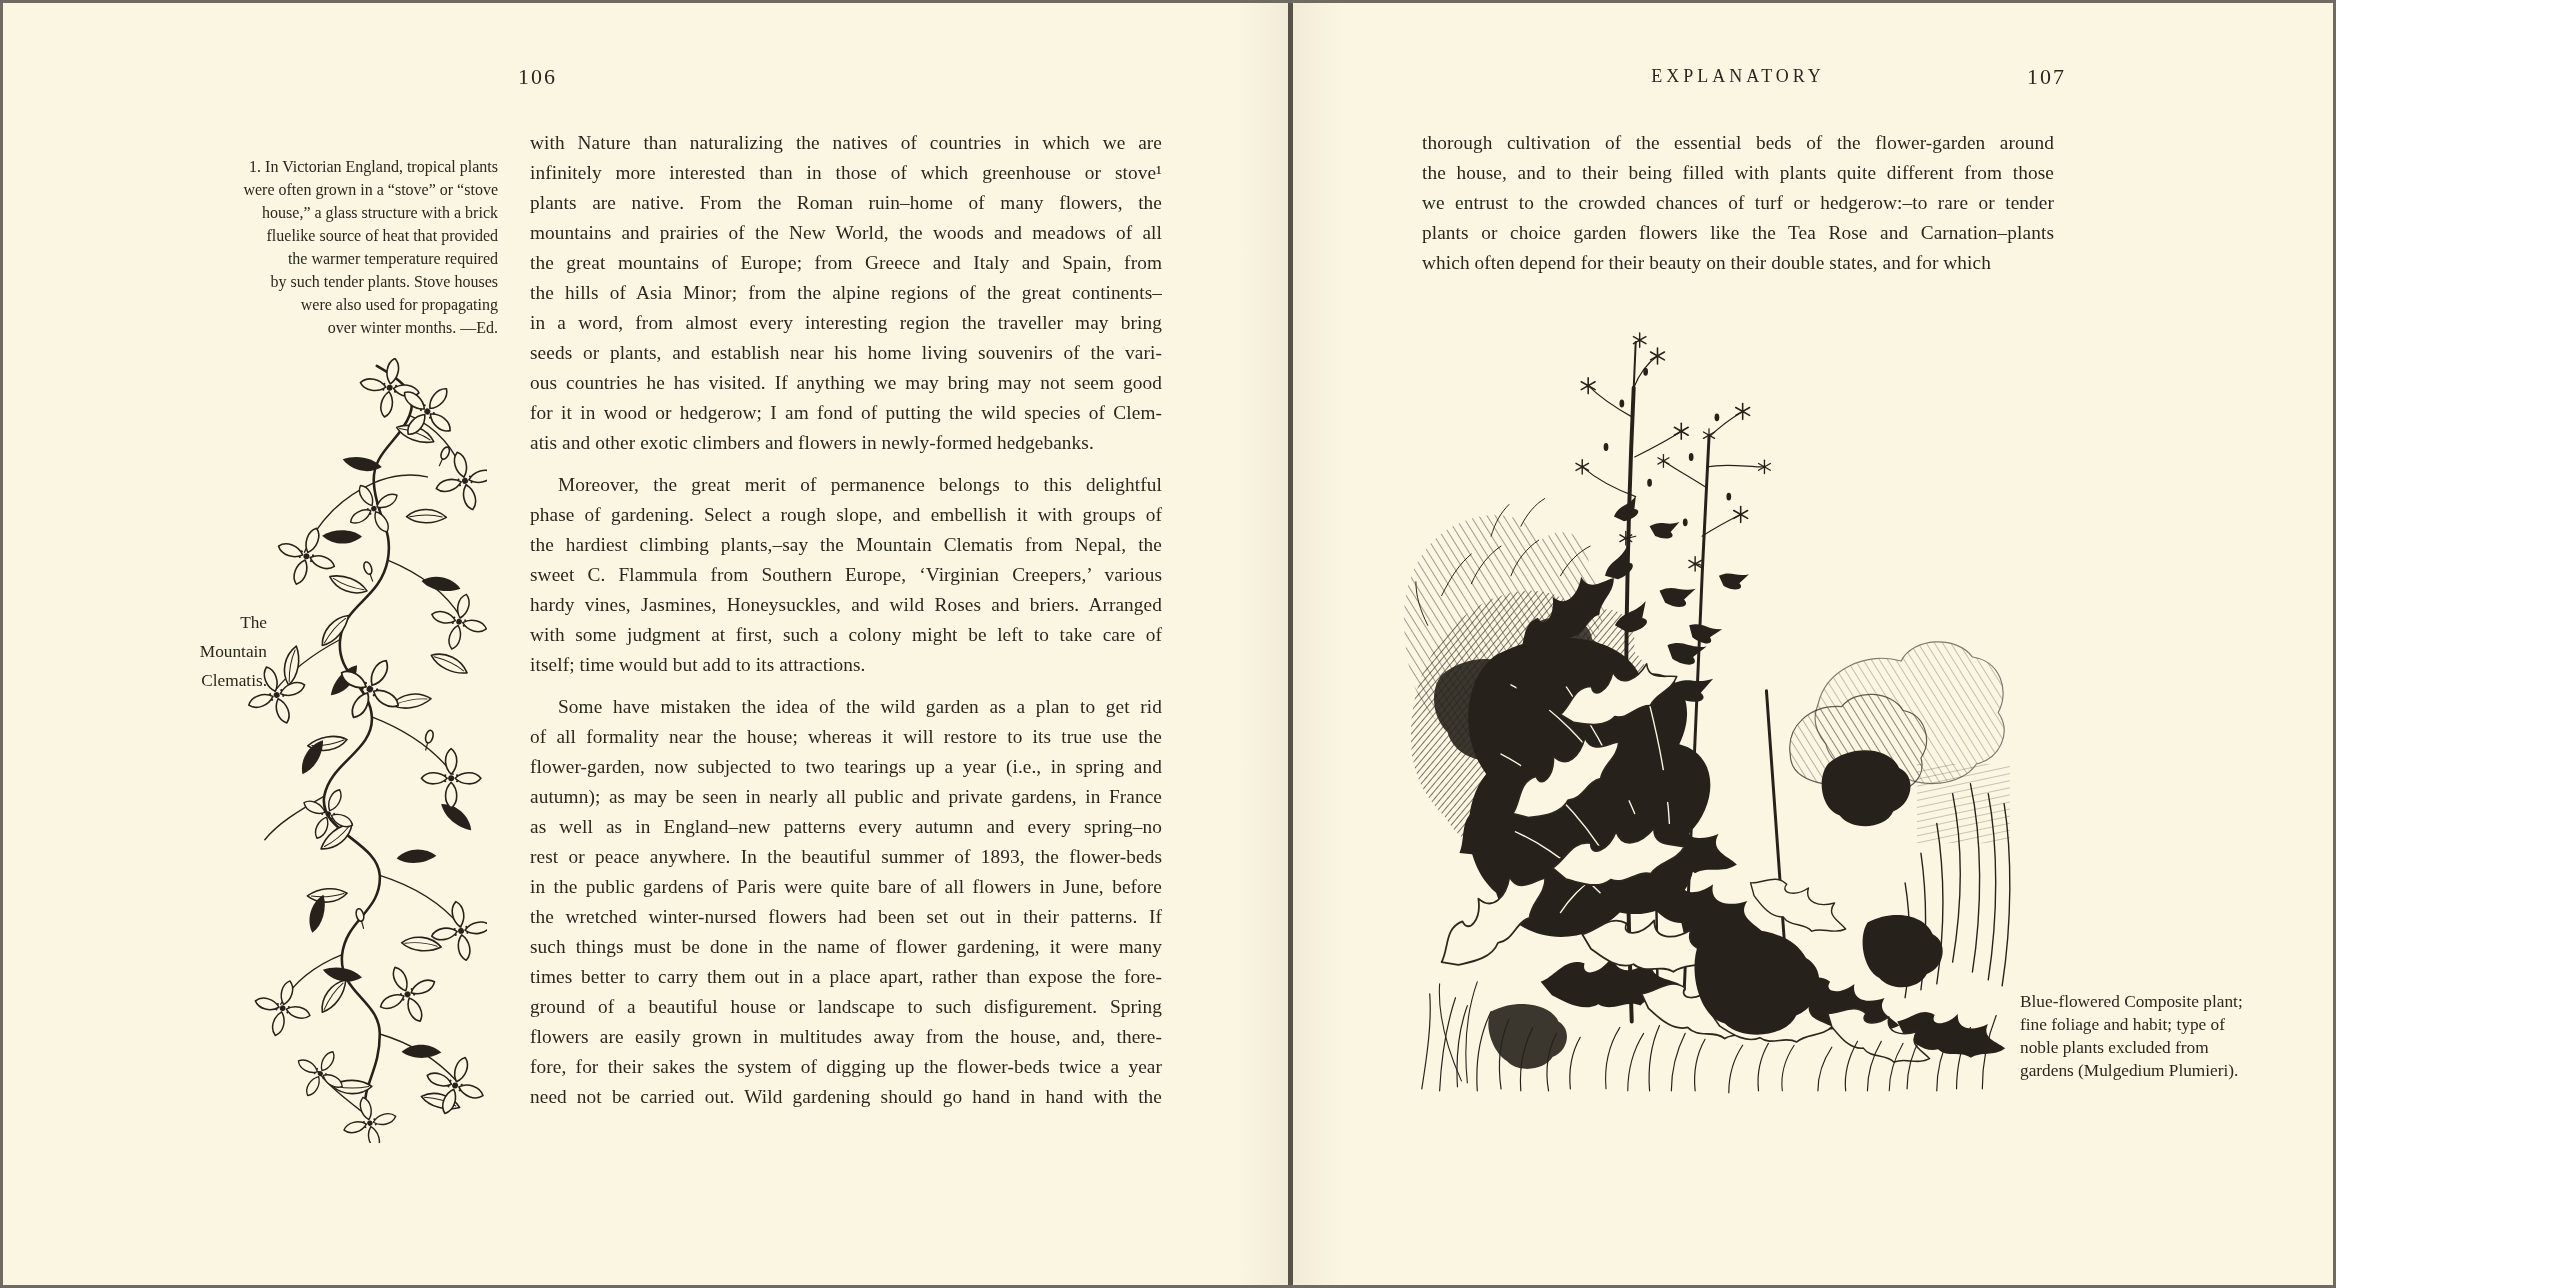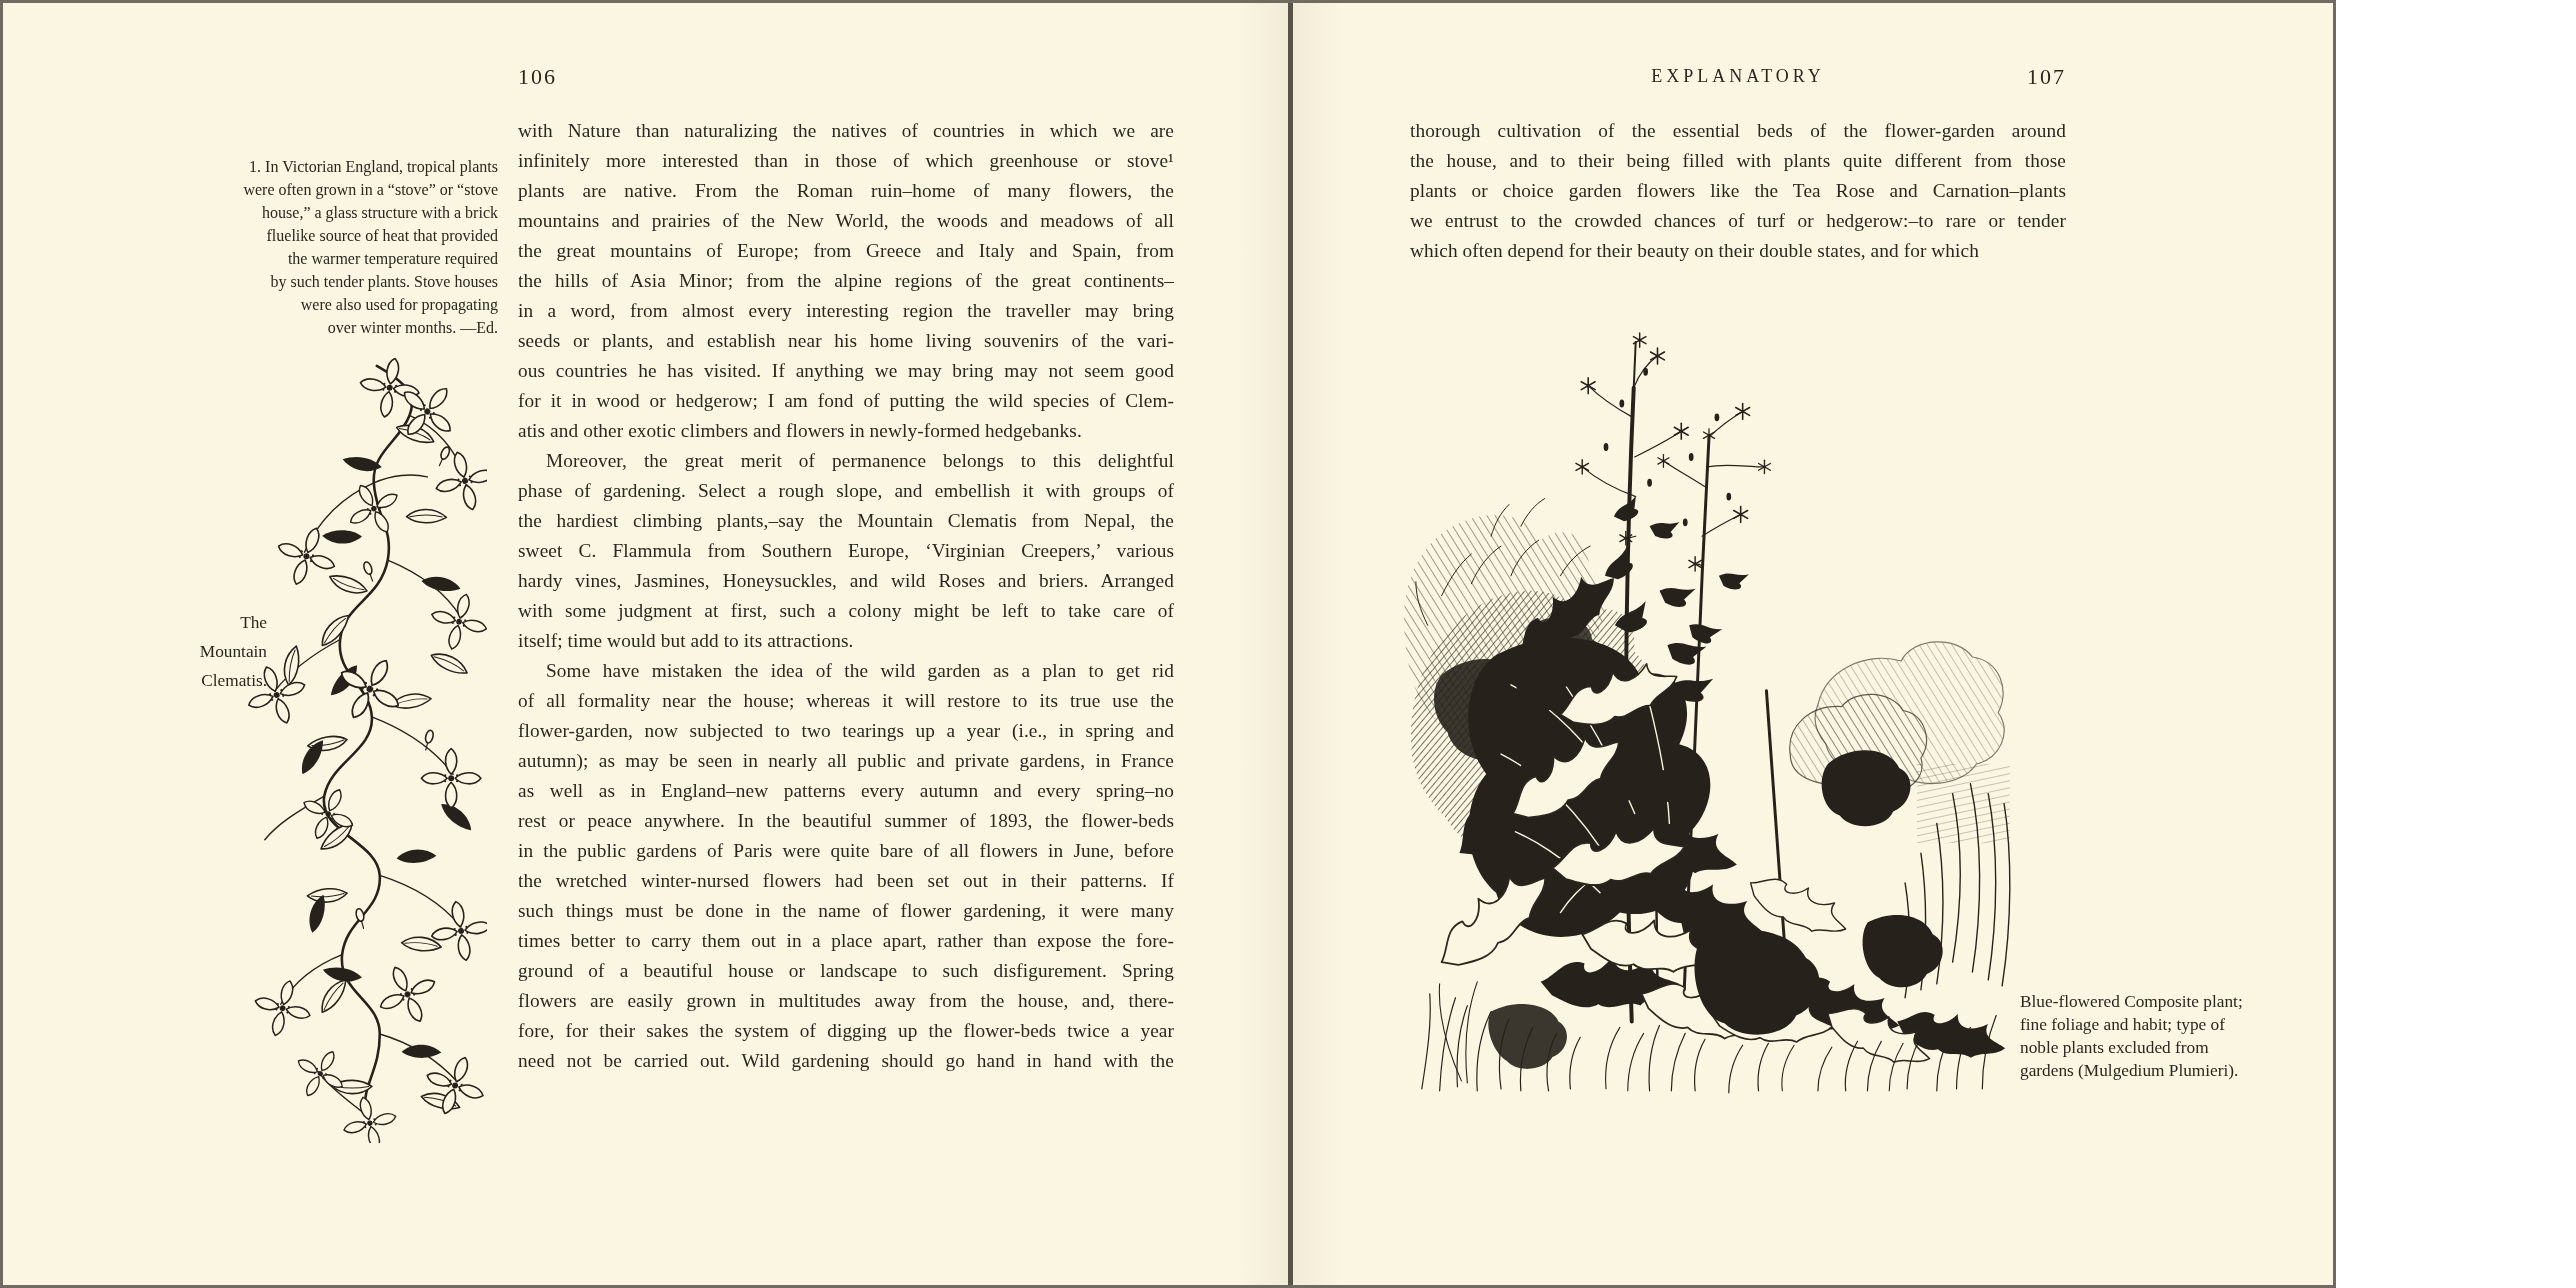--- a/index.html
+++ b/index.html
@@ -23,21 +23,21 @@
   .runhead{position:absolute;left:0;right:0;text-align:center;font-size:18px;
            letter-spacing:4px;color:var(--ink)}
   .folio{position:absolute;top:-2px;font-size:22px;letter-spacing:2px}
   .folio.fleft{left:0}
   .folio.fright{right:0}
 
   
   .bodytext{position:absolute;top:113px;width:656px;font-size:19.3px}
   .bodytext.lcol{left:515px}
   .bodytext.rcol{left:1407px}
-  .para{margin:0}
+  .para{margin:12px}
   .bodytext .line{line-height:30px;text-align:justify;text-align-last:justify;
                   white-space:normal;letter-spacing:0.1px}
   .para.flush .line:last-child{text-align:left;text-align-last:left}
   .para.indent .line:first-child{text-indent:28px}
 
   
   .sidenote{position:absolute;left:168px;top:152px;width:327px;font-size:16px}
   .sidenote .line{line-height:23px;text-align:right}
   .sidenote .line:not(:first-child){margin-left:24px}
 
@@ -217,22 +217,22 @@
   <section>
     <div class="headrow right">
       <span class="runhead">EXPLANATORY</span>
       <span class="folio fright">107</span>
     </div>
 
     <div class="bodytext rcol">
       <div class="para flush">
           <div class="line">thorough cultivation of the essential beds of the flower-garden around</div>
           <div class="line">the house, and to their being filled with plants quite different from those</div>
+          <div class="line">we entrust to the crowded chances of turf or hedgerow:–to rare or tender</div>
           <div class="line">plants or choice garden flowers like the Tea Rose and Carnation–plants</div>
-          <div class="line">we entrust to the crowded chances of turf or hedgerow:–to rare or tender</div>
           <div class="line">which often depend for their beauty on their double states, and for which</div>
         </div>
     </div>
 
     <svg class="illus illus-mulgedium" viewBox="0 0 620 774" role="img" aria-label="mulgedium-plumieri-engraving">
       <defs>
         <pattern id="h1" width="5" height="5" patternUnits="userSpaceOnUse" patternTransform="rotate(40)">
           <line x1="0" y1="0" x2="0" y2="5" stroke="#2b271f" stroke-width="1.3"></line>
         </pattern>
         <pattern id="h2" width="7" height="7" patternUnits="userSpaceOnUse" patternTransform="rotate(-32)">

